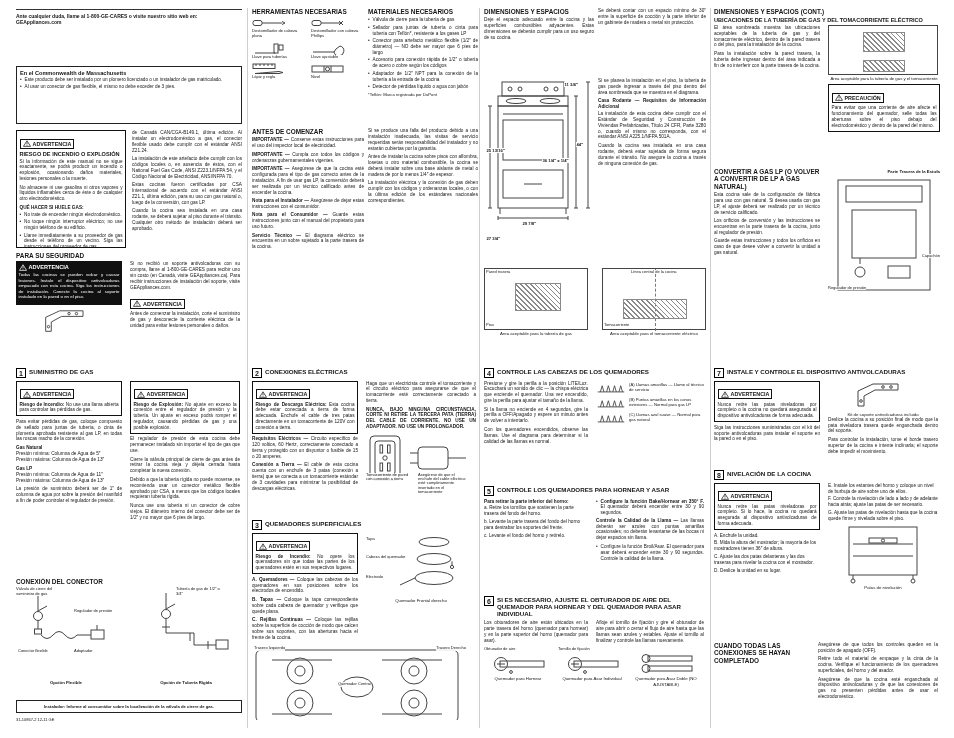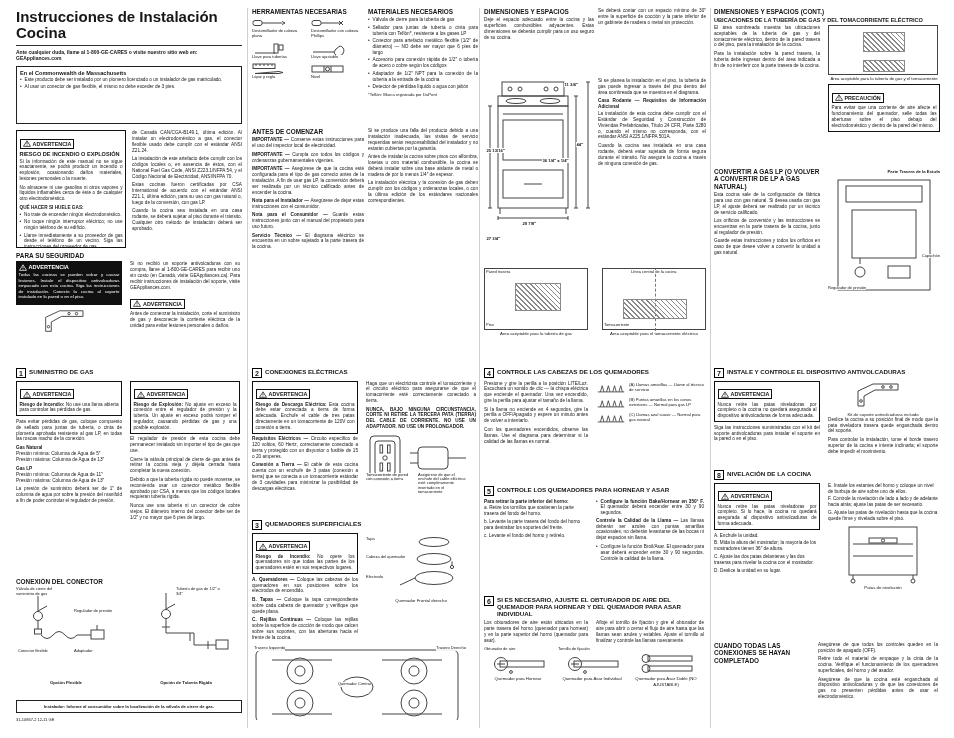--- a/index.html
+++ b/index.html
@@ -44,21 +44,20 @@
 </head>
 <body>
 
 <div class="page">
 
 <div class="vr" style="left:247px"></div>
 <div class="vr" style="left:479px"></div>
 <div class="vr" style="left:710px"></div>
 
 <div class="blk" style="left:16px;top:8px;width:226px;height:54px">
-  <div class="t-title"><span>Instrucciones de Instalación</span><br><span>Cocina</span></div>
   <div class="rule"></div>
   <div class="t-sub b">Ante cualquier duda, llame al 1-800-GE-CARES o visite nuestro sitio web en: GEAppliances.com</div>
 
 </div>
 
 <div class="blk boxed" style="left:16px;top:66px;width:226px;height:58px">
   <div class="h-sm">En el Commonwealth de Massachusetts</div>
   <div class="li">Este producto debe ser instalado por un plomero licenciado o un instalador de gas matriculado.</div>
   <div class="li">Al usar un conector de gas flexible, el mismo no debe exceder de 3 pies.</div>
 </div>

